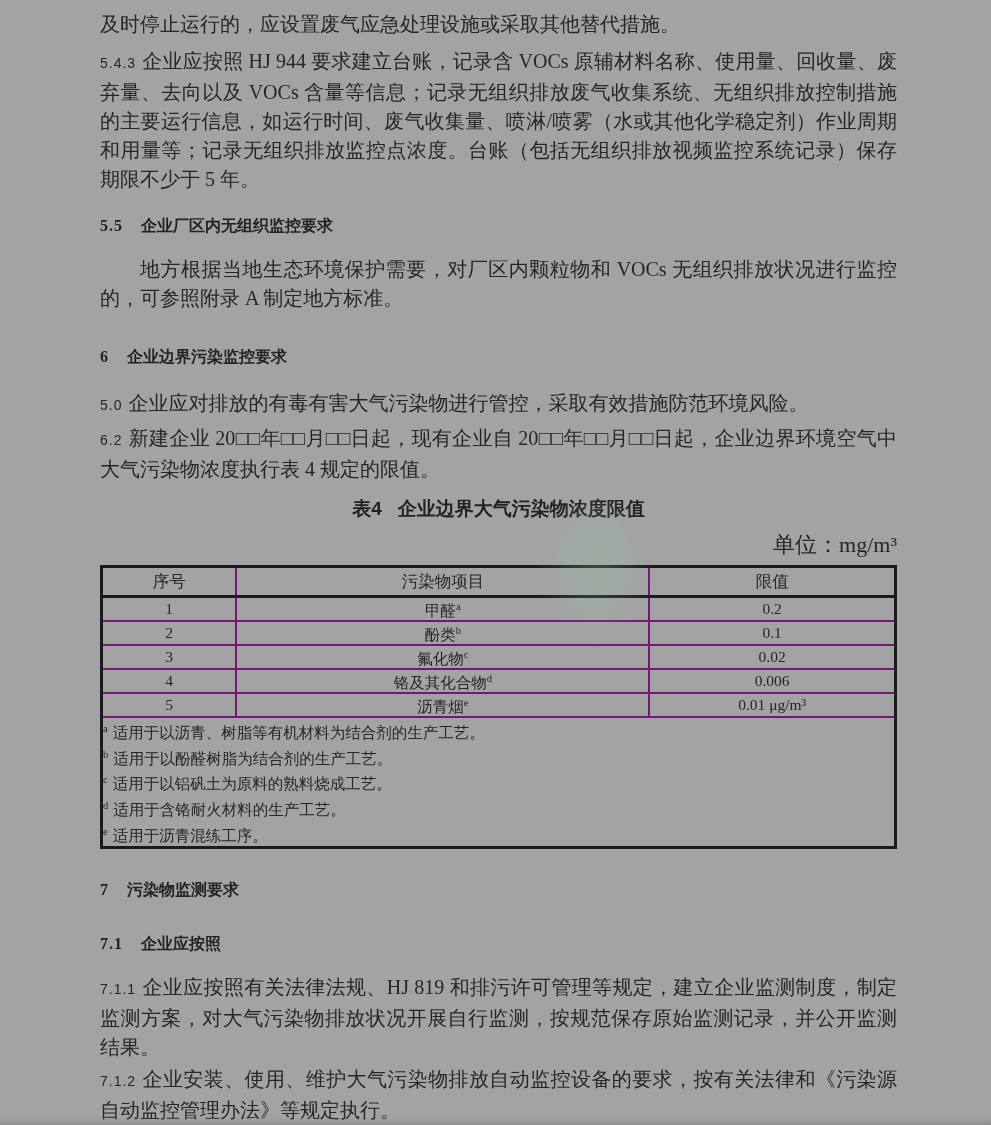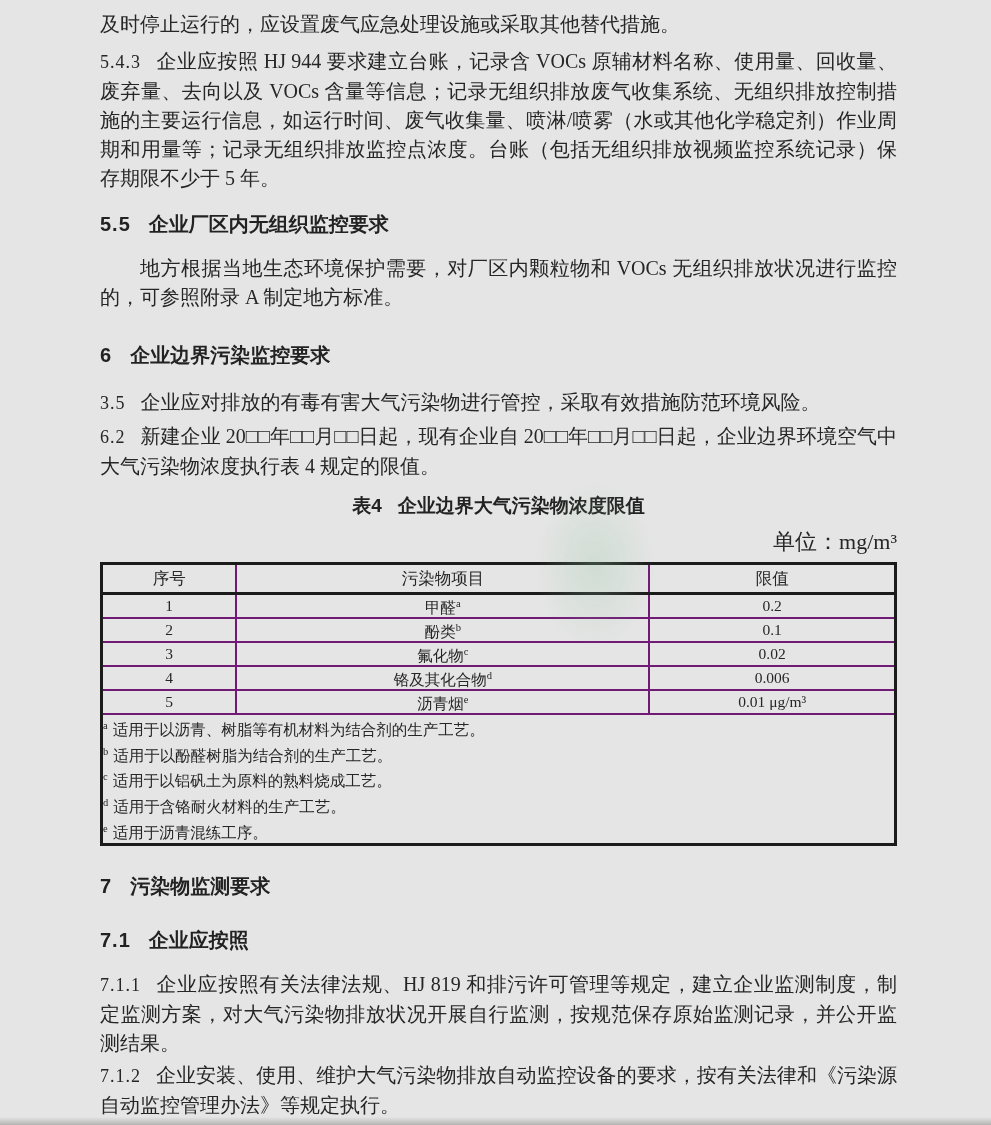--- a/index.html
+++ b/index.html
@@ -3,21 +3,21 @@
 <meta charset="utf-8">
 <style>
   html, body { margin: 0; padding: 0; background: #ffffff; }
   .page {
     position: relative;
     width: 991px;
     height: 1125px;
     margin: 0 auto;
     box-sizing: border-box;
     padding: 8px 94px 0 100px;
-    background: #e5e5e5;
+    background: #a3a3a3;
     color: #262626;
     font-family: "Liberation Serif", "DejaVu Serif", serif;
     overflow: hidden;
   }
   
   .edge-shade {
     position: absolute; left: 0; right: 0; bottom: 0; height: 8px;
     background: linear-gradient(to bottom, rgba(0,0,0,0), rgba(120,120,118,0.45));
     pointer-events: none;
   }
@@ -27,29 +27,29 @@
     filter: blur(3px);
     pointer-events: none;
   }
   p { margin: 0; }
   .body-text {
     font-size: 20px;
     line-height: 29px;
     text-align: justify;
   }
   .clause-num {
+    font-family: Liberation Sans, sans-serif;
+    font-size: 14px;
+    letter-spacing: 1px;
+    margin-right: 6px;
+  }
+  .heading {
     font-family: Liberation Serif, serif;
-    font-size: 18px;
-    letter-spacing: 1px;
-    margin-right: 15px;
-  }
-  .heading {
-    font-family: Liberation Sans, sans-serif;
     font-weight: bold;
-    font-size: 20px;
+    font-size: 16px;
     line-height: 29px;
     color: #222;
   }
   .heading .h-num { margin-right: 18px; letter-spacing: 1px; }
 
   #p-intro   { margin-top: 2px; }
   #p-543     { margin-top: 8px; }
   #h-55      { margin-top: 17px; }
   #p-55      { margin-top: 15px; text-indent: 2em; }
   #h-6       { margin-top: 29px; }
@@ -126,21 +126,21 @@
   <p id="p-intro" class="body-text">及时停止运行的，应设置废气应急处理设施或采取其他替代措施。</p>
 
   <p id="p-543" class="body-text"><span class="clause-num">5.4.3</span><span>企业应按照 HJ 944 要求建立台账，记录含 VOCs 原辅材料名称、使用量、回收量、废弃量、去向以及 VOCs 含量等信息；记录无组织排放废气收集系统、无组织排放控制措施的主要运行信息，如运行时间、废气收集量、喷淋/喷雾（水或其他化学稳定剂）作业周期和用量等；记录无组织排放监控点浓度。台账（包括无组织排放视频监控系统记录）保存期限不少于 5 年。</span></p>
 
   <p id="h-55" class="heading"><span class="h-num">5.5</span><span>企业厂区内无组织监控要求</span></p>
 
   <p id="p-55" class="body-text">地方根据当地生态环境保护需要，对厂区内颗粒物和 VOCs 无组织排放状况进行监控的，可参照附录 A 制定地方标准。</p>
 
   <p id="h-6" class="heading"><span class="h-num">6</span><span>企业边界污染监控要求</span></p>
 
-  <p id="p-61" class="body-text"><span class="clause-num">3.5</span><span>企业应对排放的有毒有害大气污染物进行管控，采取有效措施防范环境风险。</span></p>
+  <p id="p-61" class="body-text"><span class="clause-num">5.0</span><span>企业应对排放的有毒有害大气污染物进行管控，采取有效措施防范环境风险。</span></p>
 
   <p id="p-62" class="body-text"><span class="clause-num">6.2</span><span>新建企业 20□□年□□月□□日起，现有企业自 20□□年□□月□□日起，企业边界环境空气中大气污染物浓度执行表 4 规定的限值。</span></p>
 
   <p class="table-caption"><span class="cap-label">表4</span><span>企业边界大气污染物浓度限值</span></p>
 
   <p class="unit-line">单位：mg/m³</p>
 
   <table class="limits">
     <colgroup>
       <col class="c-no">

